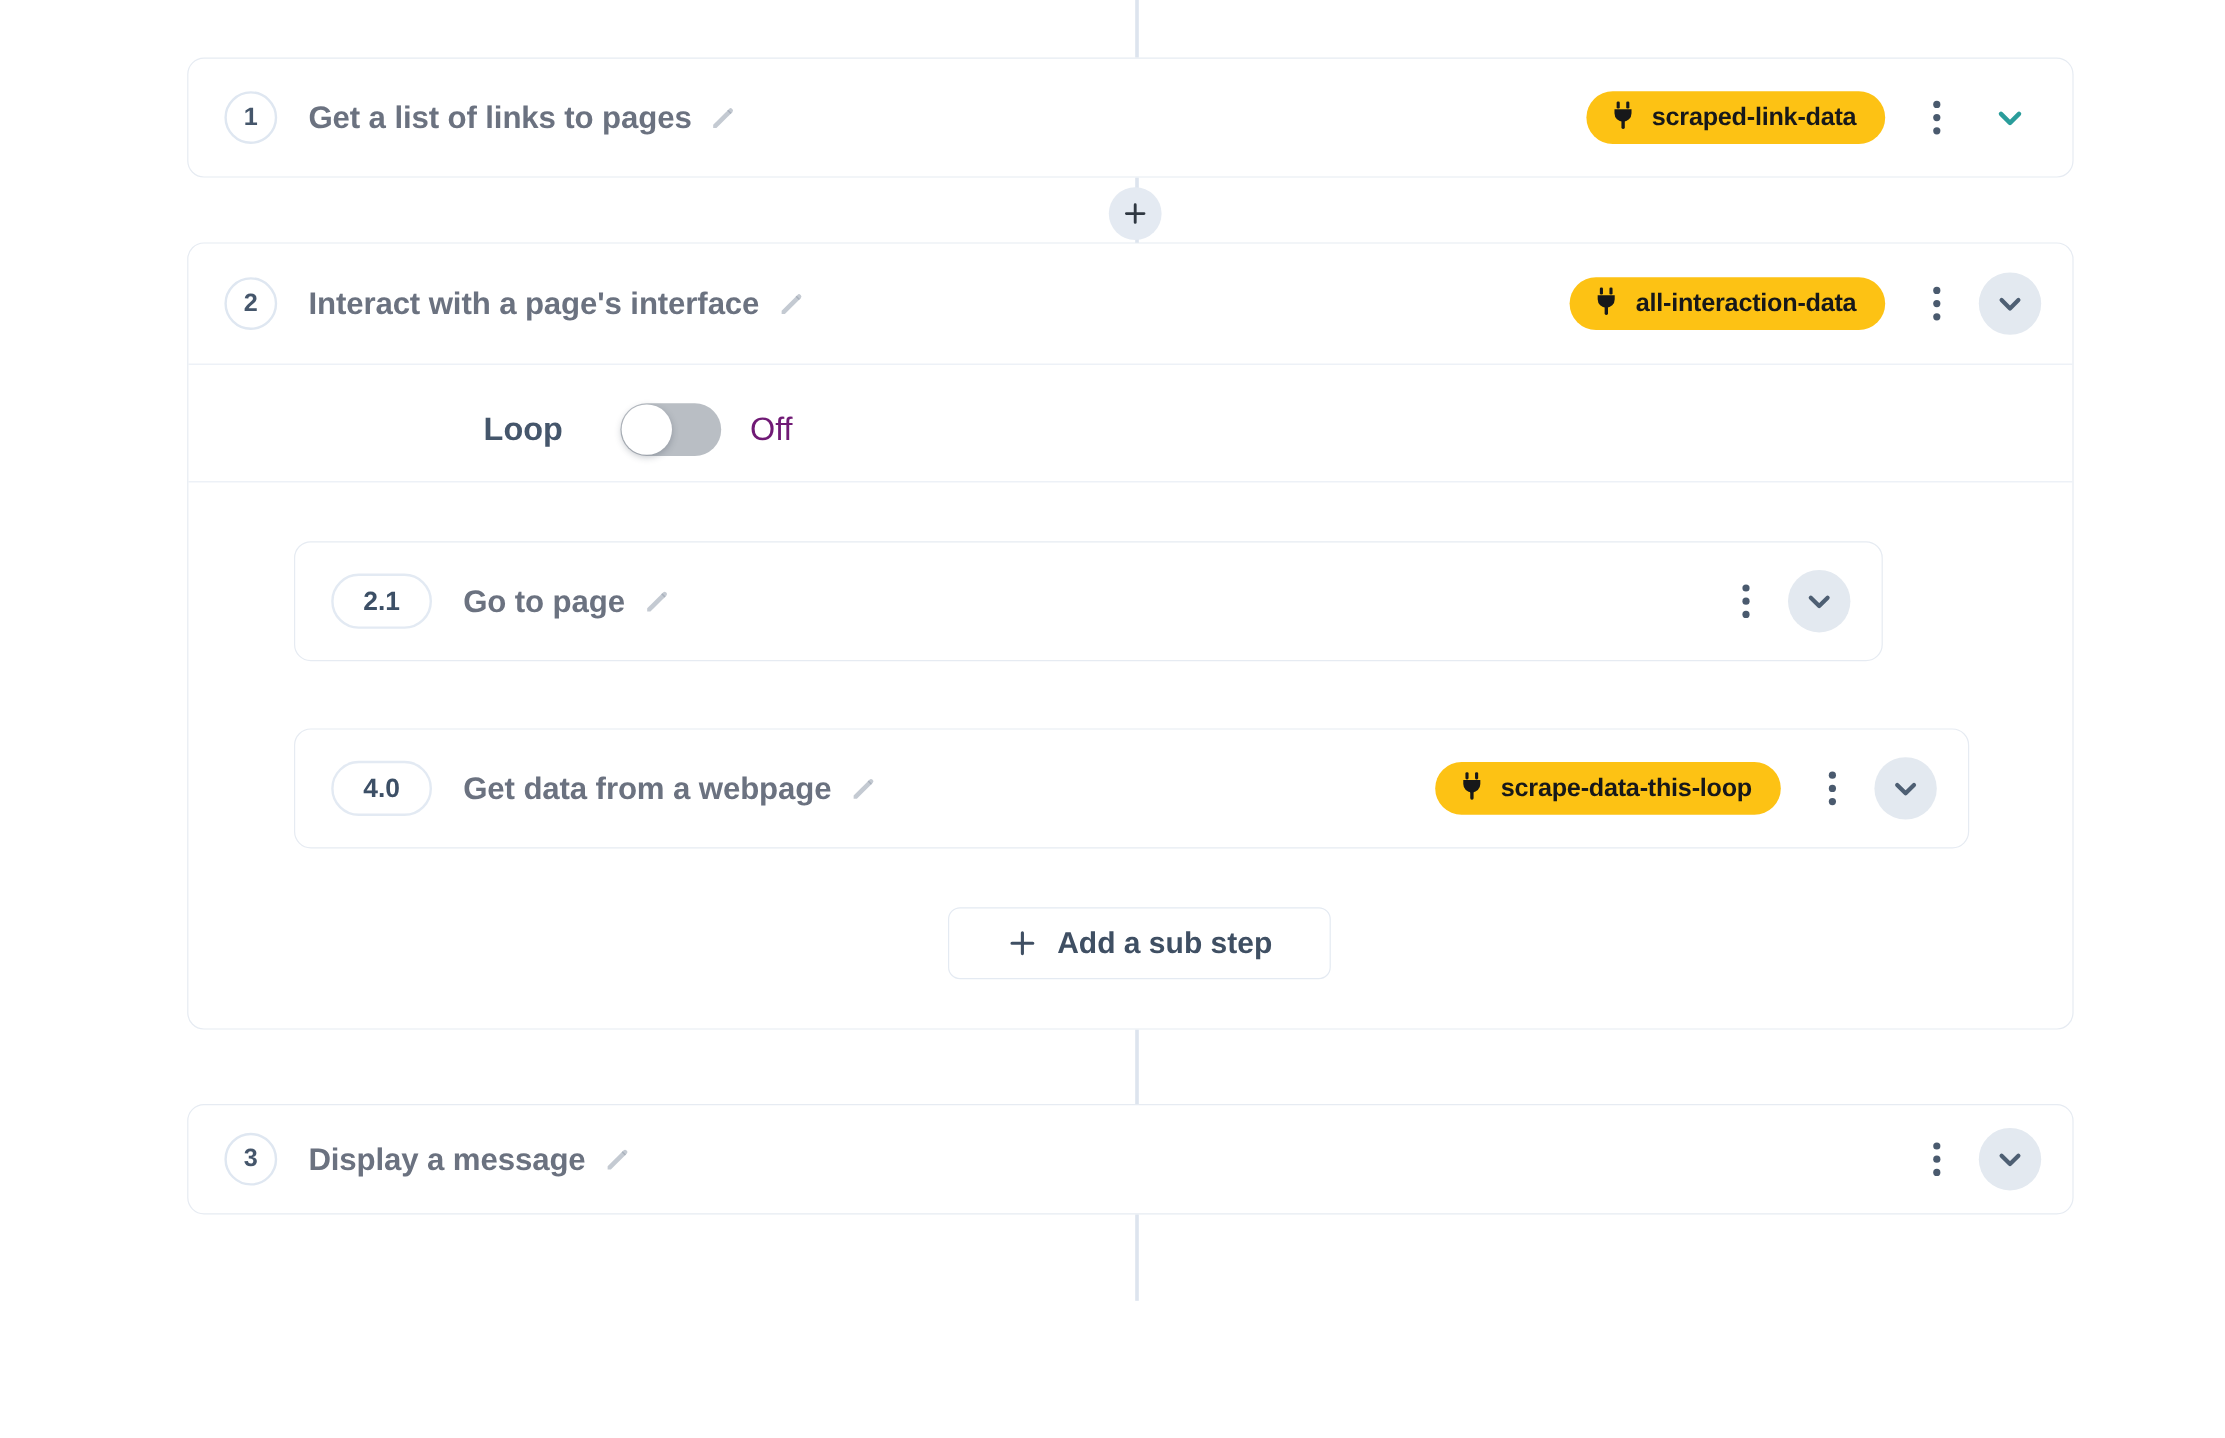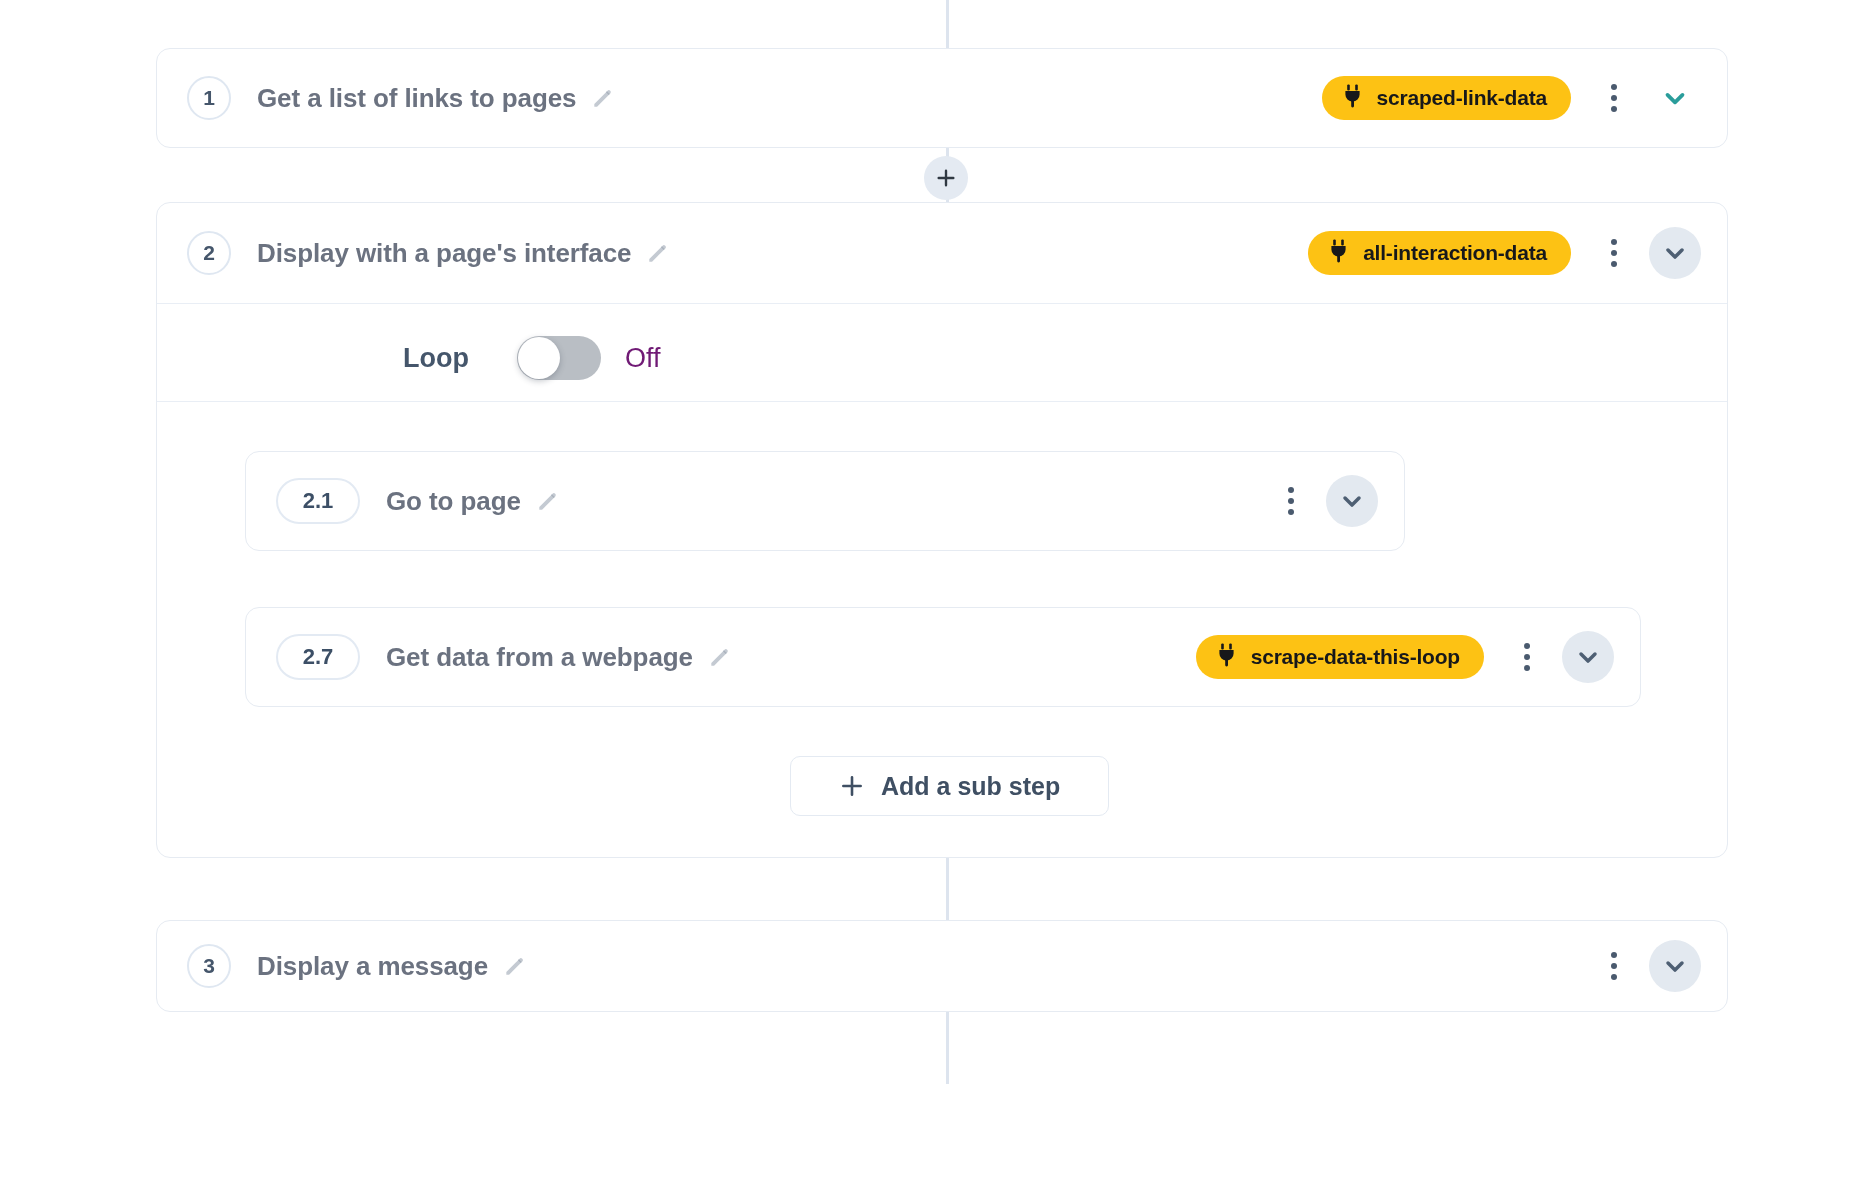--- a/index.html
+++ b/index.html
@@ -294,21 +294,21 @@
     <svg width="22" height="22" viewBox="0 0 24 24">
       <path d="M12 4v16M4 12h16" stroke="#2f3842" stroke-width="2.6" stroke-linecap="round"></path>
     </svg>
   </div>
 
   <div class="card" style="left:156px;top:202px;width:1572px;height:656px;">
 
     <div class="row-head" style="height:100px;">
       <div class="num-circle">2</div>
 
-      <div class="step-title">Display with a page's interface</div>
+      <div class="step-title">Interact with a page's interface</div>
 
       <span class="pencil-icon">
         <svg width="26" height="26" viewBox="0 0 24 24" fill="none">
           <path d="M4 17.5L16.2 5.3a1.7 1.7 0 0 1 2.4 0l.1.1a1.7 1.7 0 0 1 0 2.4L6.5 20H4v-2.5z" fill="#c4cad2"></path>
           <path d="M15.2 6.3l2.5 2.5" stroke="#aab2bd" stroke-width="1.2"></path>
         </svg>
       </span>
 
       <div class="spacer"></div>
 
@@ -342,21 +342,21 @@
     <div class="loop-row" style="left:246px;top:113px;">
       <span class="loop-label">Loop</span>
       <div class="toggle">
         <div class="knob"></div>
       </div>
       <span class="toggle-state">Off</span>
     </div>
 
     <div class="panel-divider" style="top:198px;"></div>
 
-    <div class="card" style="left:88px;top:248px;width:1160px;height:100px;">
+    <div class="card" style="left:88px;top:248px;width:1324px;height:100px;">
       <div class="row-head">
         <div class="num-pill">2.1</div>
 
         <div class="step-title sub">Go to page</div>
 
         <span class="pencil-icon">
           <svg width="26" height="26" viewBox="0 0 24 24" fill="none">
             <path d="M4 17.5L16.2 5.3a1.7 1.7 0 0 1 2.4 0l.1.1a1.7 1.7 0 0 1 0 2.4L6.5 20H4v-2.5z" fill="#c4cad2"></path>
             <path d="M15.2 6.3l2.5 2.5" stroke="#aab2bd" stroke-width="1.2"></path>
           </svg>
@@ -373,21 +373,21 @@
         <div class="chev-round">
           <svg width="28" height="28" viewBox="0 0 24 24" fill="none">
             <path d="M6 9.5l6 6 6-6" stroke="#4e5f73" stroke-width="3" stroke-linecap="round" stroke-linejoin="round"></path>
           </svg>
         </div>
       </div>
     </div>
 
     <div class="card" style="left:88px;top:404px;width:1396px;height:100px;">
       <div class="row-head">
-        <div class="num-pill">2.7</div>
+        <div class="num-pill">4.0</div>
 
         <div class="step-title sub">Get data from a webpage</div>
 
         <span class="pencil-icon">
           <svg width="26" height="26" viewBox="0 0 24 24" fill="none">
             <path d="M4 17.5L16.2 5.3a1.7 1.7 0 0 1 2.4 0l.1.1a1.7 1.7 0 0 1 0 2.4L6.5 20H4v-2.5z" fill="#c4cad2"></path>
             <path d="M15.2 6.3l2.5 2.5" stroke="#aab2bd" stroke-width="1.2"></path>
           </svg>
         </span>
 

